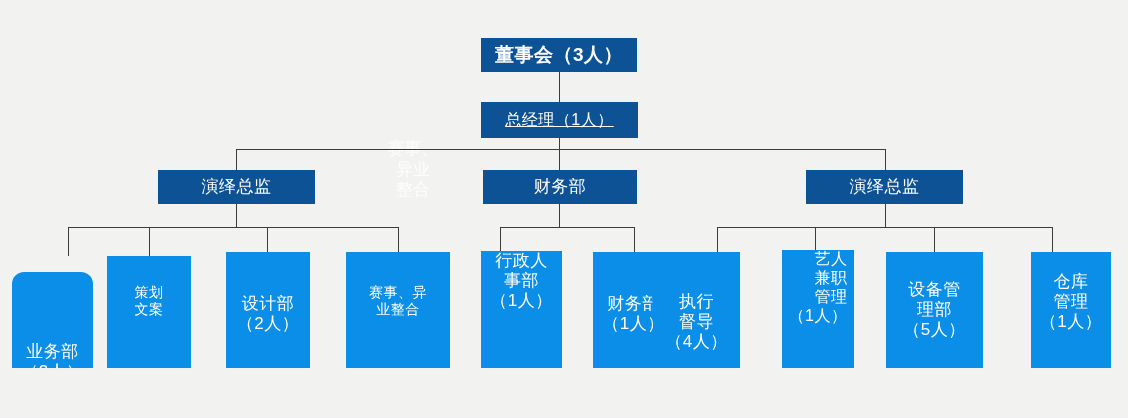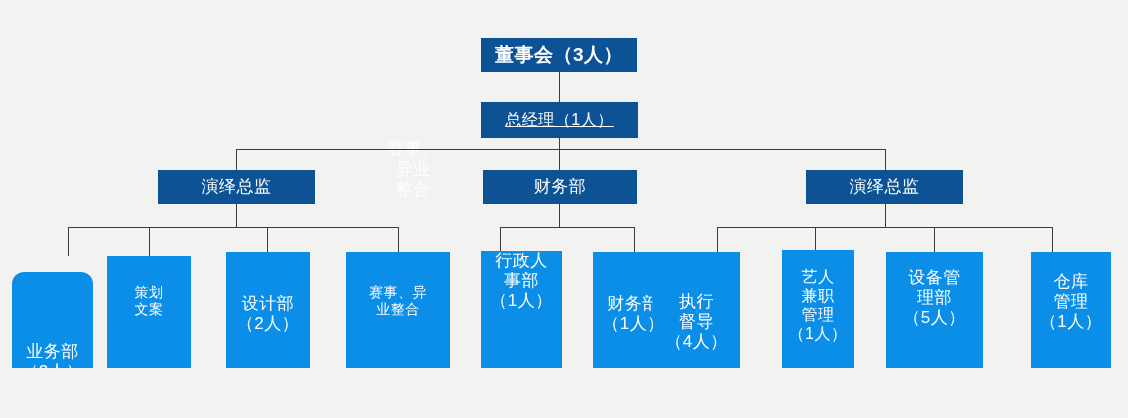--- a/index.html
+++ b/index.html
@@ -93,25 +93,25 @@
       <div class="node bright top-align" style="left: 346px; top: 252px; width: 104px; height: 155px; font-size: 14px; padding-top: 32px;">赛事、异
 业整合</div>
       <div class="node bright top-align" style="left: 481px; top: 251px; width: 81px; height: 153px; font-size: 17px; ">行政人
 事部
 （1人）</div>
       <div class="node bright top-align" style="left: 593px; top: 252px; width: 81px; height: 155px; font-size: 17px; padding-top: 42px;">财务部
 （1人）</div>
       <div class="node bright top-align" style="left: 653px; top: 252px; width: 87px; height: 155px; font-size: 17px; padding-top: 40px;">执行
 督导
 （4人）</div>
-      <div class="node bright top-align" style="left: 782px; top: 250px; width: 72px; height: 151px; font-size: 16px; padding-top: 18px;">艺人
+      <div class="node bright top-align" style="left: 782px; top: 250px; width: 72px; height: 151px; font-size: 16px;  text-align: right;">艺人
 兼职
 管理
 （1人）</div>
-      <div class="node bright top-align" style="left: 886px; top: 252px; width: 97px; height: 155px; font-size: 17px; padding-top: 16px;">设备管
+      <div class="node bright top-align" style="left: 886px; top: 252px; width: 97px; height: 155px; font-size: 17px; padding-top: 28px;">设备管
 理部
 （5人）</div>
       <div class="node bright top-align" style="left: 1031px; top: 252px; width: 80px; height: 152px; font-size: 17px; padding-top: 20px;">仓库
 管理
 （1人）</div>
     </div>
 
 </div>
 
 </body></html>

